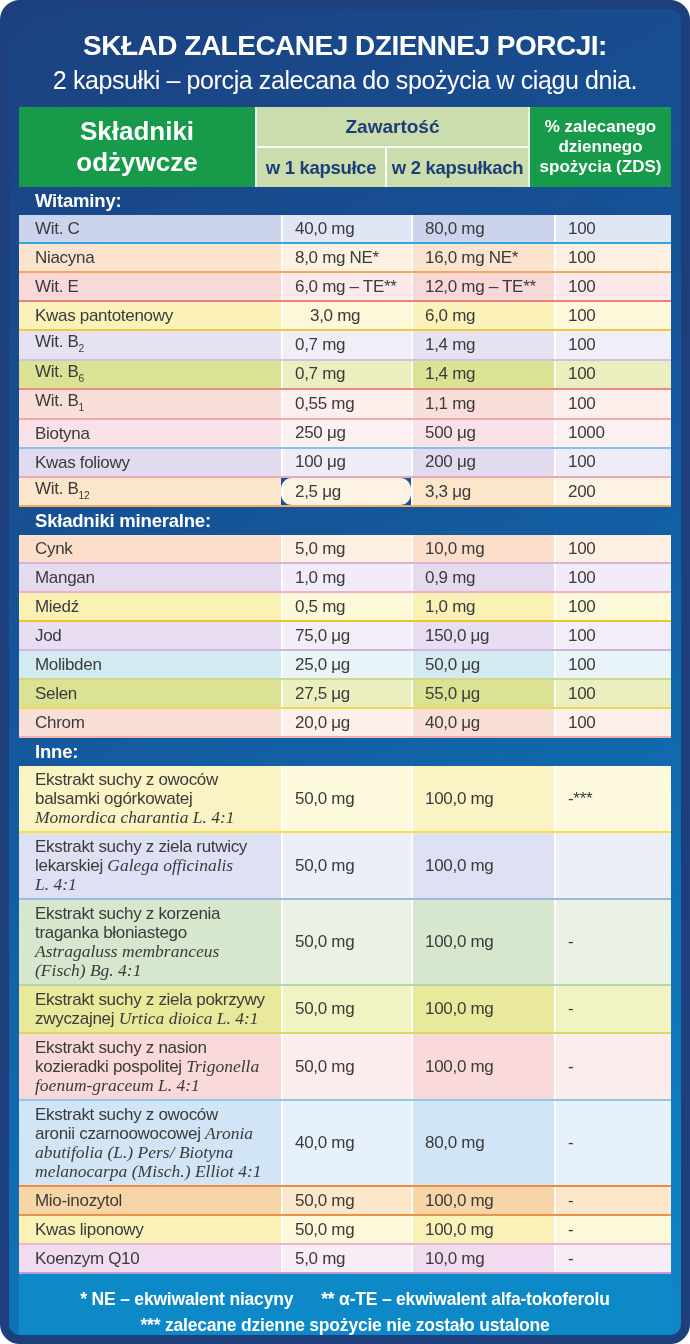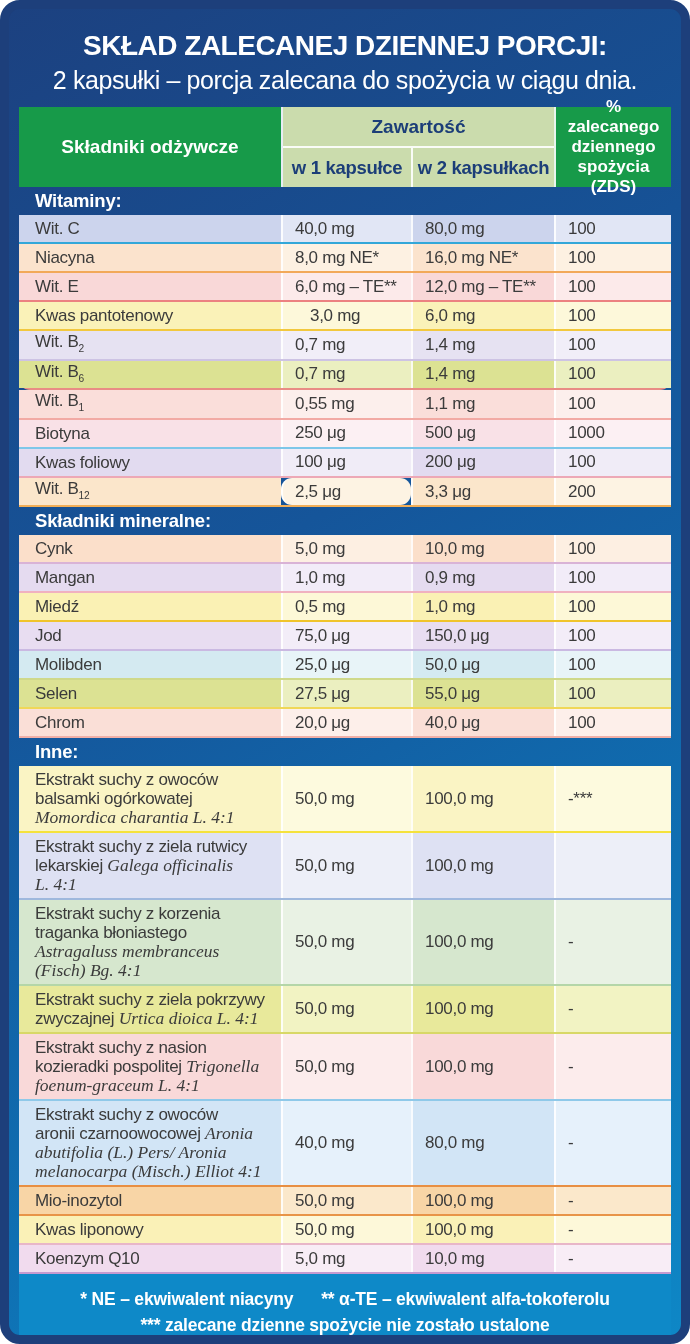--- a/index.html
+++ b/index.html
@@ -23,21 +23,21 @@
     margin-top:4px;text-align:center;color:#ffffff;
     font-size:25px;letter-spacing:-0.4px;
   }
   .ntable{margin:12px 10px 0 10px;}
   
   .thead{display:flex;height:80px;}
   .th-green{
     background:#179a49;color:#ffffff;font-weight:bold;
     display:flex;align-items:center;justify-content:center;text-align:center;
   }
-  .th-nutrients{width:262px;font-size:19px;}
+  .th-nutrients{width:236px;font-size:26px;}
   .th-mid{width:273px;display:flex;flex-direction:column;border-left:2px solid rgba(255,255,255,.9);box-sizing:border-box;}
   .th-zaw{
     flex:1;background:#cbdcad;color:#1c3e78;font-weight:bold;font-size:19px;
     display:flex;align-items:center;justify-content:center;
     border-bottom:2px solid rgba(255,255,255,.9);
   }
   .th-sub{flex:1;display:flex;}
   .th-cap1,.th-cap2{
     background:#cbdcad;color:#1c3e78;font-weight:bold;font-size:18.5px;
     display:flex;align-items:center;justify-content:center;letter-spacing:-0.3px;
@@ -118,21 +118,21 @@
           <div class="cell c2" style="background: rgb(253, 248, 218); padding-left: 27px;">3,0 mg</div>
           <div class="cell c3" style="background: rgb(250, 242, 184);">6,0 mg</div>
           <div class="cell c4" style="background: rgb(253, 248, 218);">100</div>
         </div>
         <div class="row" style="border-bottom: 2px solid rgb(205, 195, 228);">
           <div class="cell c1" style="background: rgb(230, 226, 242);"><span>Wit. B</span><span class="sub">2</span></div>
           <div class="cell c2" style="background: rgb(241, 238, 248);">0,7 mg</div>
           <div class="cell c3" style="background: rgb(230, 226, 242);">1,4 mg</div>
           <div class="cell c4" style="background: rgb(241, 238, 248);">100</div>
         </div>
-        <div class="row" style="border-bottom: 2px solid rgb(233, 140, 133); border-radius: 11px;">
+        <div class="row" style="border-bottom: 2px solid rgb(233, 140, 133);">
           <div class="cell c1" style="background: rgb(220, 226, 147);"><span>Wit. B</span><span class="sub">6</span></div>
           <div class="cell c2" style="background: rgb(235, 239, 192);">0,7 mg</div>
           <div class="cell c3" style="background: rgb(220, 226, 147);">1,4 mg</div>
           <div class="cell c4" style="background: rgb(235, 239, 192);">100</div>
         </div>
         <div class="row" style="border-bottom: 2px solid rgb(242, 170, 164);">
           <div class="cell c1" style="background: rgb(250, 222, 218);"><span>Wit. B</span><span class="sub">1</span></div>
           <div class="cell c2" style="background: rgb(252, 239, 236);">0,55 mg</div>
           <div class="cell c3" style="background: rgb(250, 222, 218);">1,1 mg</div>
           <div class="cell c4" style="background: rgb(252, 239, 236);">100</div>
@@ -223,21 +223,21 @@
           <div class="cell c3" style="background: rgb(232, 233, 155);">100,0 mg</div>
           <div class="cell c4" style="background: rgb(242, 243, 195);">-</div>
         </div>
         <div class="row tall" style="border-bottom: 2px solid rgb(143, 201, 233);">
           <div class="cell c1" style="background: rgb(249, 217, 217);"><span>Ekstrakt suchy z nasion</span><br><span>kozieradki pospolitej </span><span class="lat">Trigonella</span><br><span class="lat">foenum-graceum L. 4:1</span></div>
           <div class="cell c2" style="background: rgb(252, 236, 236);">50,0 mg</div>
           <div class="cell c3" style="background: rgb(249, 217, 217);">100,0 mg</div>
           <div class="cell c4" style="background: rgb(252, 236, 236);">-</div>
         </div>
         <div class="row tall" style="border-bottom: 2px solid rgb(232, 143, 67);">
-          <div class="cell c1" style="background: rgb(210, 229, 246);"><span>Ekstrakt suchy z owoców</span><br><span>aronii czarnoowocowej </span><span class="lat">Aronia</span><br><span class="lat">abutifolia (L.) Pers/ Aronia</span><br><span class="lat">melanocarpa (Misch.) Elliot 4:1</span></div>
+          <div class="cell c1" style="background: rgb(210, 229, 246);"><span>Ekstrakt suchy z owoców</span><br><span>aronii czarnoowocowej </span><span class="lat">Aronia</span><br><span class="lat">abutifolia (L.) Pers/ Biotyna</span><br><span class="lat">melanocarpa (Misch.) Elliot 4:1</span></div>
           <div class="cell c2" style="background: rgb(230, 241, 251);">40,0 mg</div>
           <div class="cell c3" style="background: rgb(210, 229, 246);">80,0 mg</div>
           <div class="cell c4" style="background: rgb(230, 241, 251);">-</div>
         </div>
         <div class="row" style="border-bottom: 2px solid rgb(232, 148, 72);">
           <div class="cell c1" style="background: rgb(248, 213, 166);"><span>Mio-inozytol</span></div>
           <div class="cell c2" style="background: rgb(251, 232, 203);">50,0 mg</div>
           <div class="cell c3" style="background: rgb(248, 213, 166);">100,0 mg</div>
           <div class="cell c4" style="background: rgb(251, 232, 203);">-</div>
         </div>

